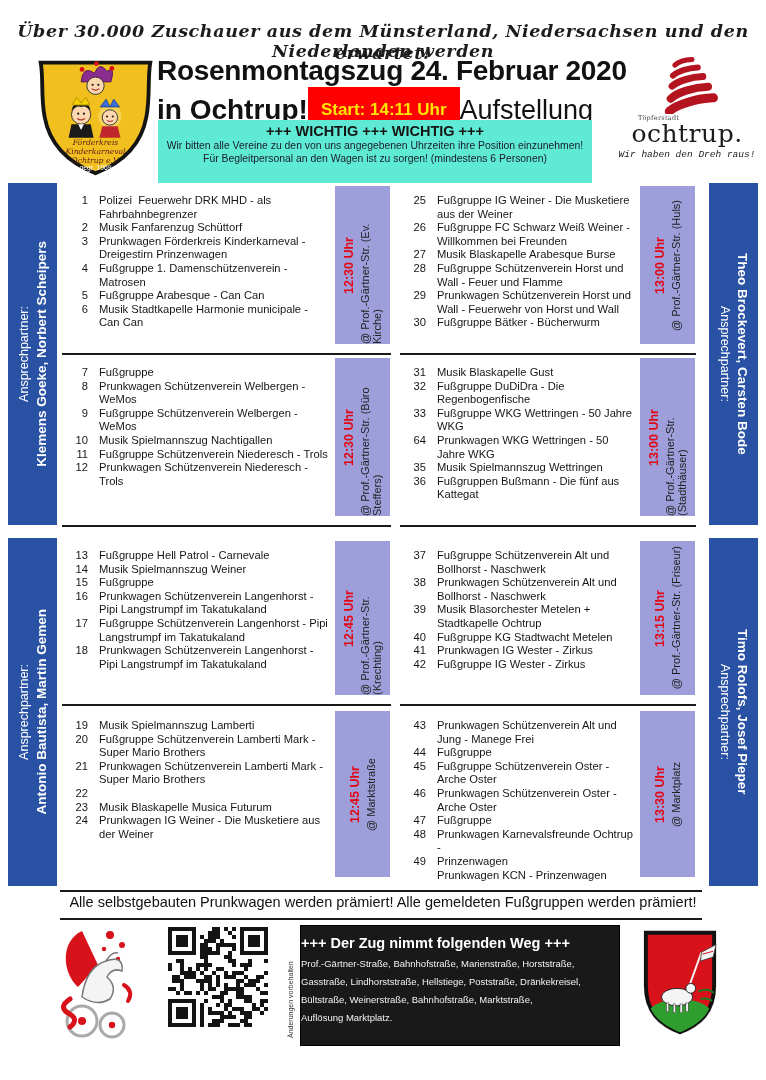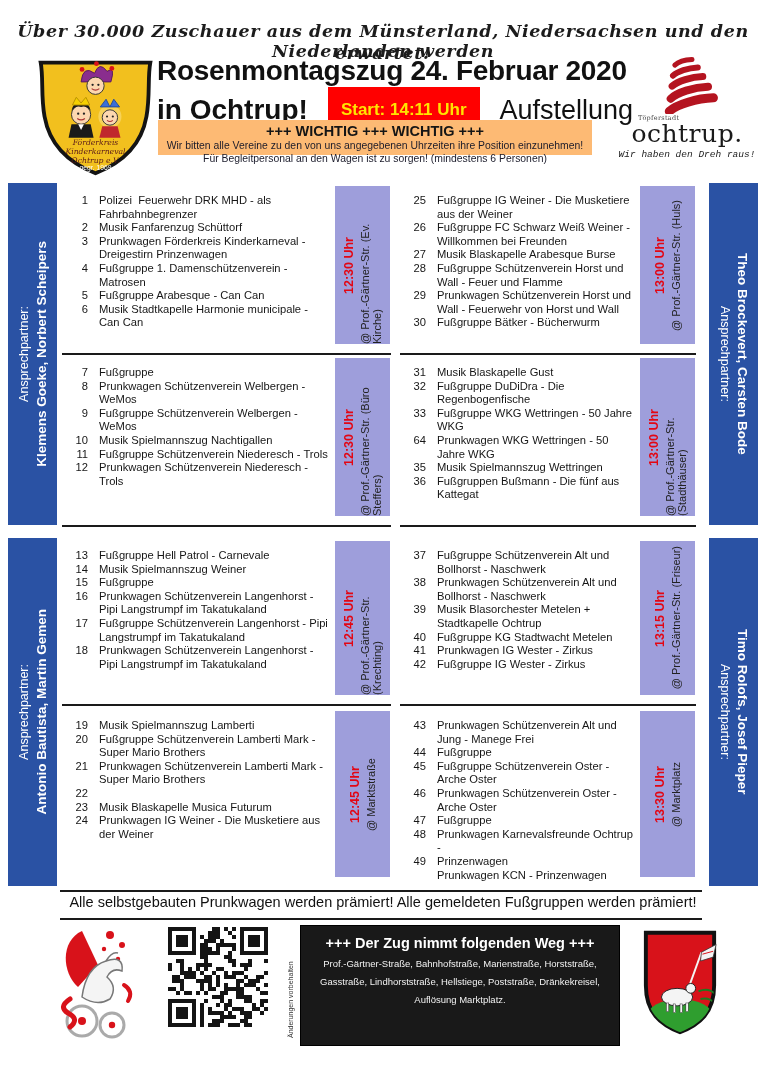--- a/index.html
+++ b/index.html
@@ -11,28 +11,28 @@
     font-family:"DejaVu Serif",serif;font-style:italic;font-weight:bold;
     font-size:17.5px;letter-spacing:0.6px;color:#1c1c1c;}
   .script1{top:21px;}
   .script2{top:43px;}
 
   
   .crest{position:absolute;left:33px;top:56px;width:125px;height:122px;}
   .title1{position:absolute;left:157px;top:55px;width:455px;
     font-size:28px;font-weight:bold;letter-spacing:-0.3px;white-space:nowrap;}
   .title2-row{position:absolute;left:157px;top:87px;width:455px;
-    display:flex;align-items:center;gap:20px;}
+    display:flex;align-items:center;gap:0;}
   .title2{font-size:28px;font-weight:bold;white-space:nowrap;}
   .startbox{background:#ff0000;color:#ffe400;font-weight:bold;font-size:17px;
     padding:13px 13px;white-space:nowrap;}
   .aufstellung{font-size:27px;white-space:nowrap;}
 
-  .notice{position:absolute;left:158px;top:120px;width:434px;height:35px;
-    background:#fdba74;text-align:center;}
+  .notice{position:absolute;left:158px;top:120px;width:434px;height:63px;
+    background:#5eead4;text-align:center;}
   .notice-title{font-size:14.5px;font-weight:bold;margin-top:3px;color:#151515;}
   .notice-line{font-size:10.4px;line-height:13px;color:#1b1b2a;}
 
   .logo{position:absolute;left:612px;top:54px;width:150px;text-align:center;}
   .logo svg{display:block;margin:0 auto;}
   .logo-small{font-family:"DejaVu Serif",serif;font-size:6.5px;color:#444;
     text-align:left;margin:0 0 -3px 26px;letter-spacing:0.3px;}
   .logo-word{font-family:"DejaVu Serif",serif;font-size:25px;color:#1a1a1a;letter-spacing:0.5px;}
   .logo-tag{font-family:Liberation Mono, monospace;font-style:italic;font-size:9.5px;color:#222;margin-top:1px;}
 
@@ -70,21 +70,21 @@
   .pline1{top:890px;} .pline2{top:918px;}
   .ptext{position:absolute;top:894px;left:0;right:0;text-align:center;font-size:14.5px;color:#111;}
 
   
   .jester{position:absolute;left:52px;top:925px;width:92px;height:118px;}
   .qr{position:absolute;left:168px;top:927px;width:100px;height:100px;}
   .vnote{position:absolute;left:287px;top:930px;height:108px;
     writing-mode:vertical-rl;transform:rotate(180deg);font-size:7px;color:#333;
     display:flex;align-items:center;}
   .route{position:absolute;left:300px;top:925px;width:318px;height:119px;
-    background:#191919;border:1px solid #000;color:#fff;text-align:center;}
+    background:#191919;border:1px solid #000;color:#fff;}
   .route-title{font-size:14.5px;font-weight:bold;margin-top:9px;}
   .route-line{font-size:9.5px;margin-top:7px;color:#f2f2f2;}
   .arms{position:absolute;left:640px;top:925px;width:80px;height:113px;}
 </style>
 </head>
 <body>
 
 <div class="page">
 
   <div class="script-line script1">Über 30.000 Zuschauer aus dem Münsterland, Niedersachsen und den Niederlanden werden</div>
@@ -657,20 +657,21 @@
         <rect x="20" y="24" width="1" height="1"></rect>
       </g>
   </svg>
 
   <div class="vnote">Änderungen vorbehalten</div>
 
   <div class="route">
     <div class="route-title">+++ Der Zug nimmt folgenden Weg +++</div>
     <div class="route-line">Prof.-Gärtner-Straße, Bahnhofstraße, Marienstraße, Horststraße,</div>
     <div class="route-line">Gasstraße, Lindhorststraße, Hellstiege, Poststraße, Dränkekreisel,</div>
+    <div class="route-line">Bültstraße, Weinerstraße, Bahnhofstraße, Marktstraße,</div>
     <div class="route-line">Auflösung Marktplatz.</div>
   </div>
 
   <svg class="arms" viewBox="0 0 82 112">
     <defs>
         <clipPath id="shieldclip">
       <path d="M6,6 h70 v54 c0,28 -15,40 -35,48 c-20,-8 -35,-20 -35,-48 Z"></path>
     </clipPath>
       </defs>
     <path d="M6,6 h70 v54 c0,28 -15,40 -35,48 c-20,-8 -35,-20 -35,-48 Z" fill="#d8121a" stroke="#111" stroke-width="4"></path>

